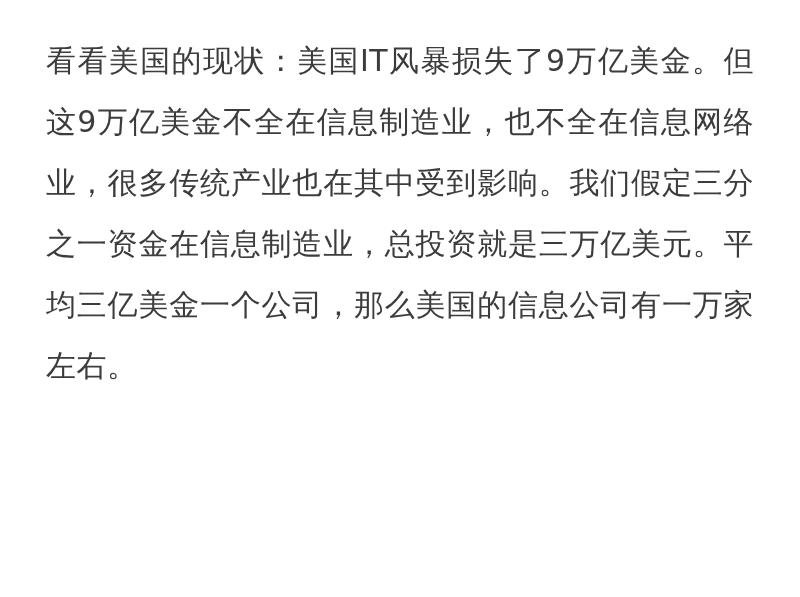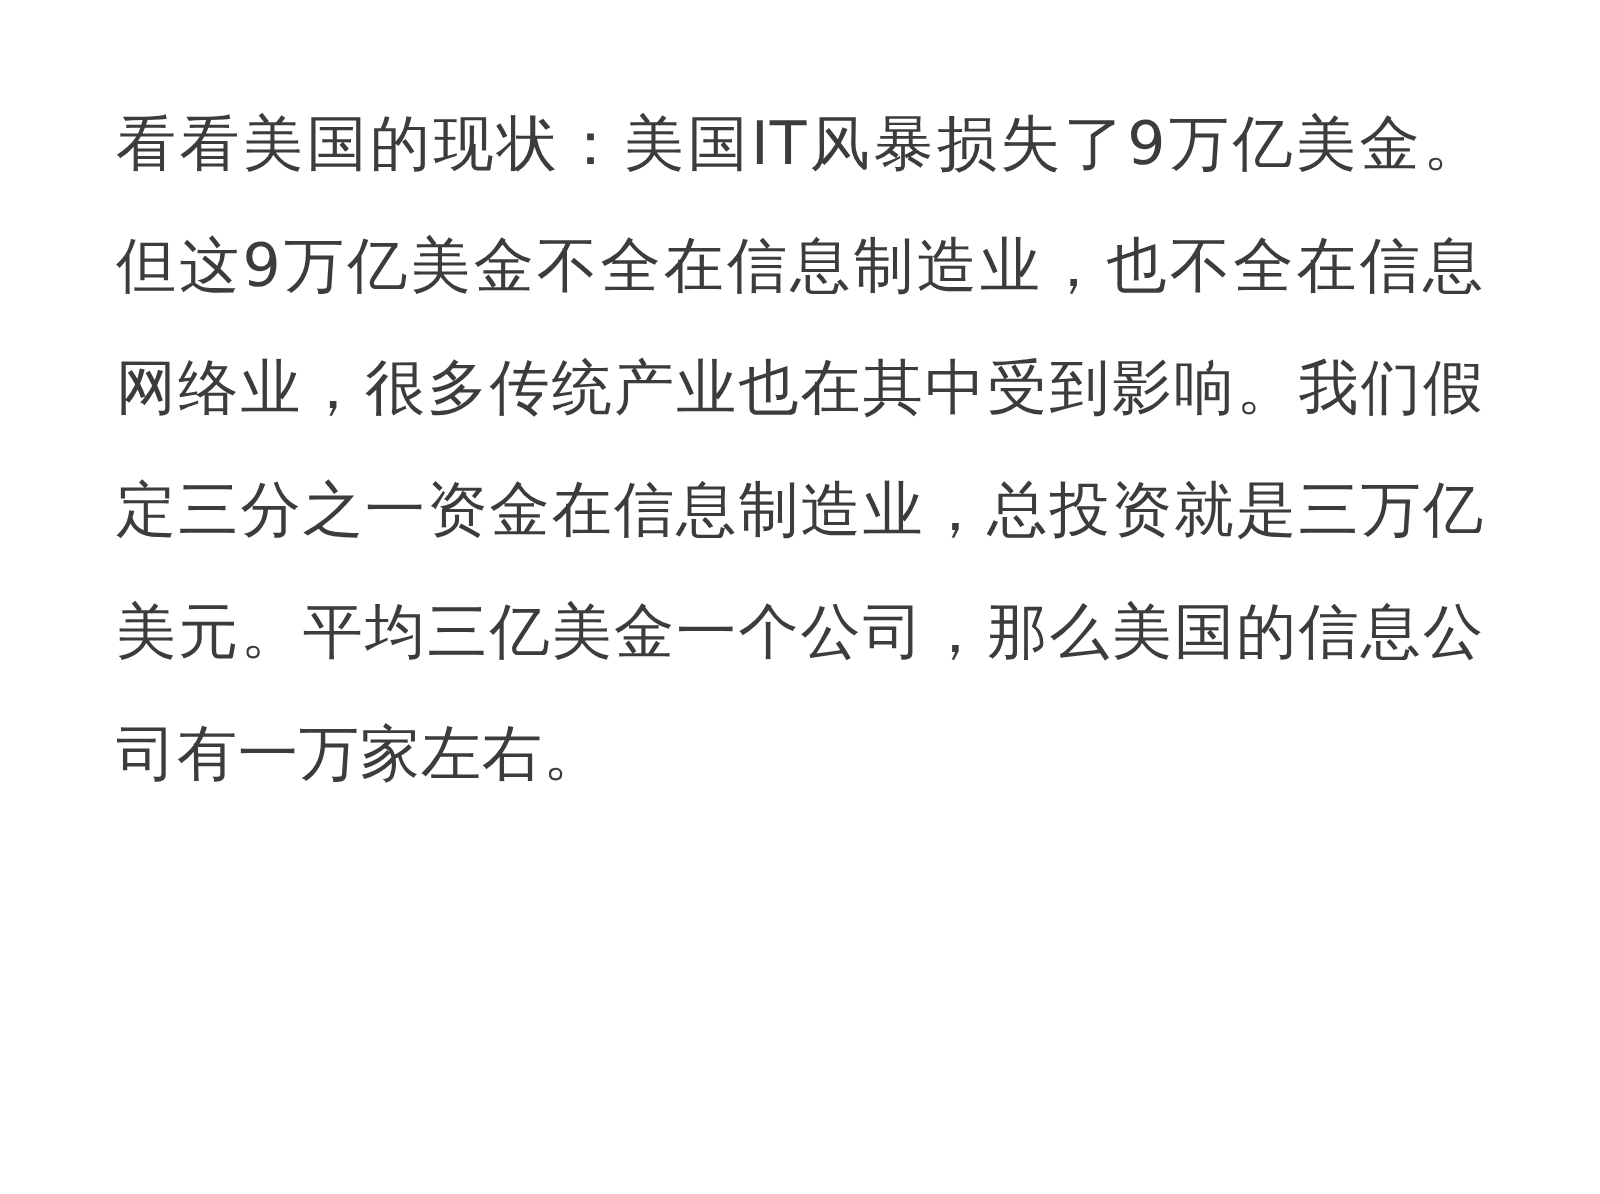--- a/index.html
+++ b/index.html
@@ -23,21 +23,21 @@
   }
   .body-text {
     font-family: "DejaVu Sans", "Liberation Sans", sans-serif;
     font-size: 30px;
     line-height: 61px;
     color: #3c3c3c;
     letter-spacing: 0.5px;
     text-align: justify;
     text-justify: inter-character;
     word-break: break-all;
-    margin: 14px;
+    margin: 2px;
     font-weight: 400;
   }
 </style>
 </head>
 <body>
 
 <div class="page">
   <p class="body-text">看看美国的现状：美国IT风暴损失了9万亿美金。但这9万亿美金不全在信息制造业，也不全在信息网络业，很多传统产业也在其中受到影响。我们假定三分之一资金在信息制造业，总投资就是三万亿美元。平均三亿美金一个公司，那么美国的信息公司有一万家左右。</p>
 </div>
 

